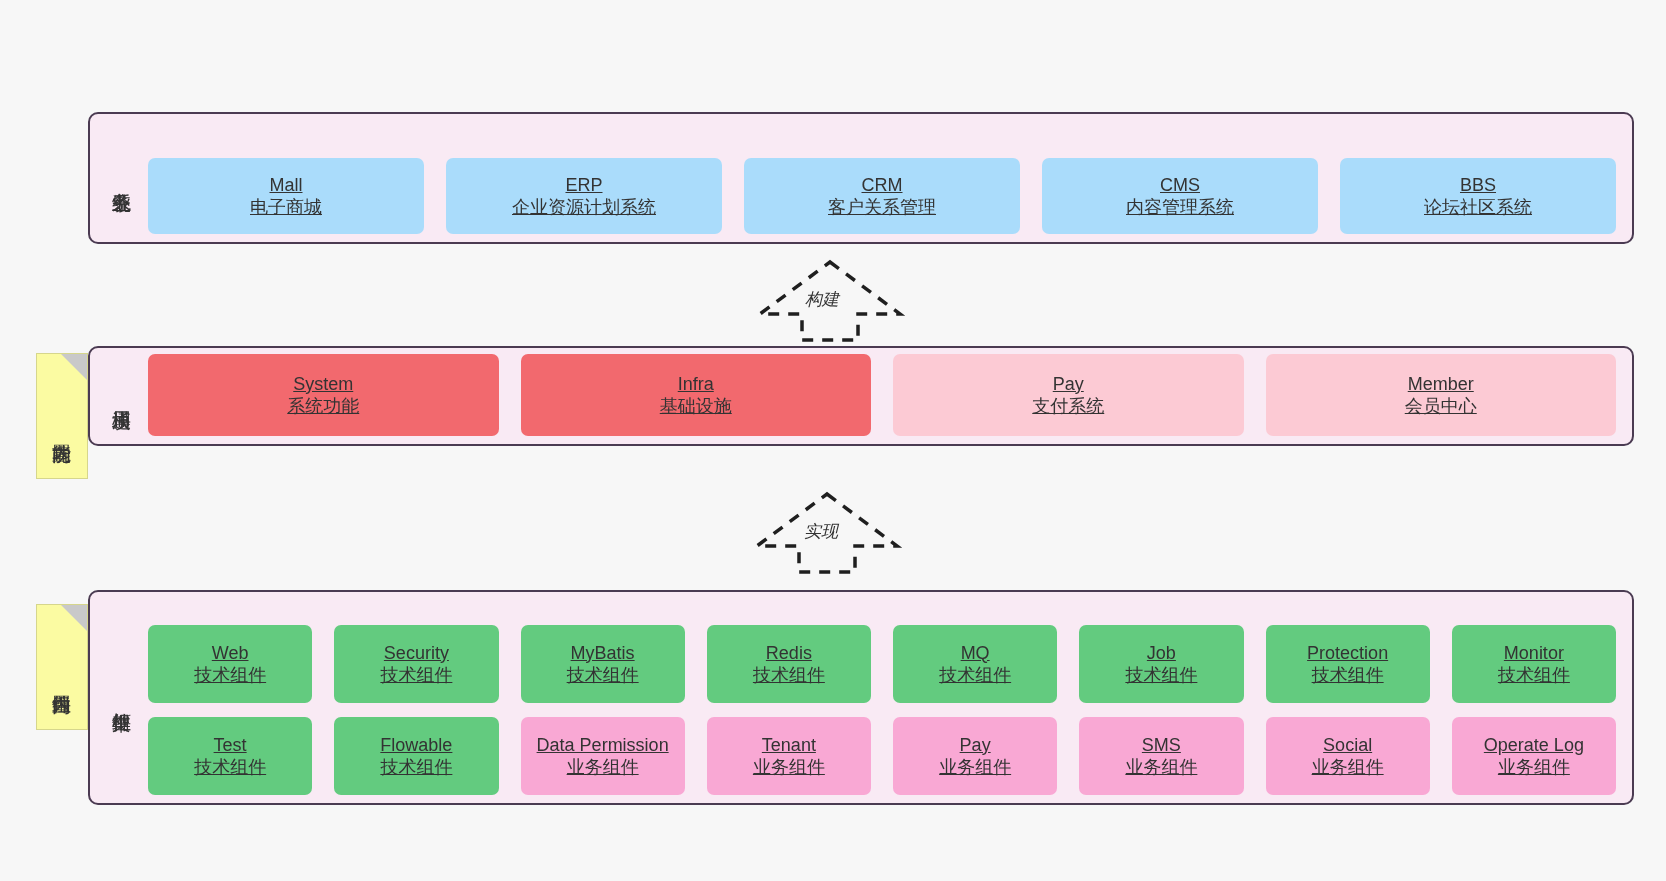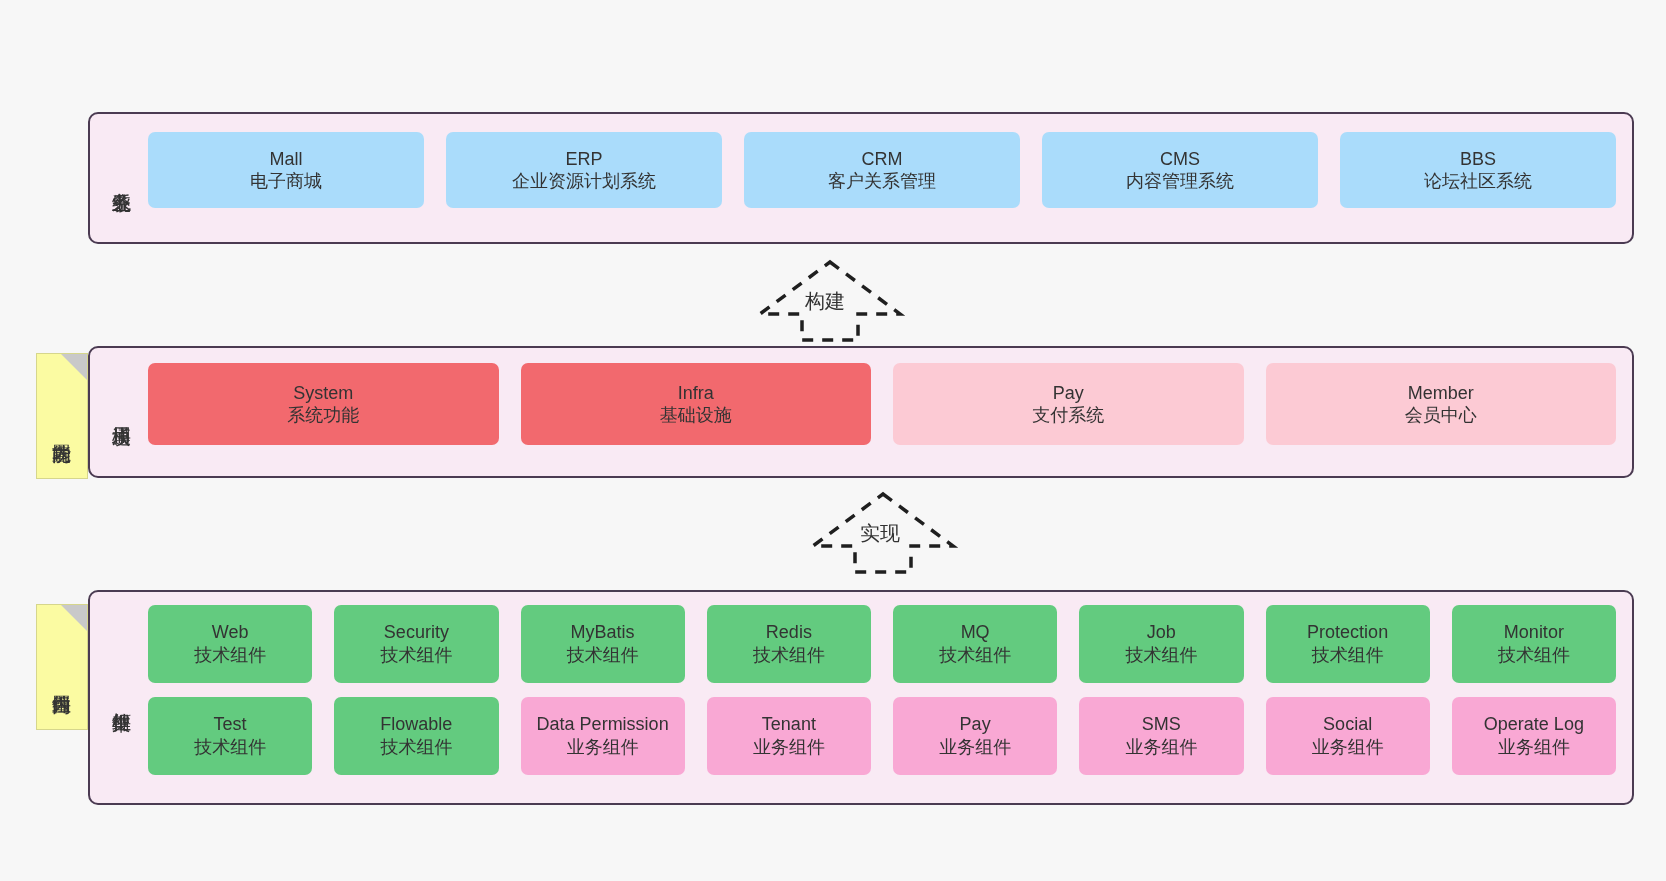--- a/index.html
+++ b/index.html
@@ -44,25 +44,26 @@
     text-orientation: upright;
     white-space: nowrap;
     display: flex;
     align-items: center;
     justify-content: center;
   }
   .band-body {
     flex: 1 1 auto;
     display: flex;
     flex-direction: column;
-    justify-content: center;
+    justify-content: flex-end;
     gap: 14px;
-    padding: 0 16px 16px 4px;
+    padding: 0 16px 8px 4px;
     height: 100%;
     box-sizing: border-box;
+    text-decoration: underline;
   }
   .row {
     display: flex;
     gap: 22px;
     justify-content: space-between;
   }
 
   
   .node {
     flex: 1 1 0;
@@ -117,24 +118,25 @@
     border-top: 26px solid #c9c9c9;
   }
 
   
   .arrow {
     position: absolute;
   }
   .arrow svg { display: block; overflow: visible; }
   .arrow-label {
     position: absolute;
-    font-size: 20px;
+    font-size: 17px;
     color: #333333;
     background: transparent;
     white-space: nowrap;
+    font-style: italic;
   }
 </style>
 </head>
 <body>
 
 <div class="canvas">
 
   <div class="band h-business" style="left:88px; top:112px; width:1546px; height:132px;">
     <div class="band-title">业务系统</div>
     <div class="band-body">
@@ -168,21 +170,21 @@
       <path d="M75 4 L145 56 L103 56 L103 82 L47 82 L47 56 L5 56 Z" fill="none" stroke="#1f1f1f" stroke-width="3.5" stroke-dasharray="11 9" stroke-linejoin="miter"></path>
     </svg>
     <span class="arrow-label" style="left:50px; top:30px;">构建</span>
   </div>
 
   <div class="note" style="left:36px; top:353px; width:52px; height:126px;">
     <span class="fold"></span>
     <span>内置功能</span>
   </div>
 
-  <div class="band h-module" style="left:88px; top:346px; width:1546px; height:132px;">
+  <div class="band h-module" style="left:88px; top:346px; width:1546px; height:100px;">
     <div class="band-title">通用模块</div>
     <div class="band-body">
       <div class="row">
         <div class="node core">
           <span class="l1">System</span>
           <span class="l2">系统功能</span>
         </div>
         <div class="node core">
           <span class="l1">Infra</span>
           <span class="l2">基础设施</span>
@@ -192,21 +194,21 @@
           <span class="l2">支付系统</span>
         </div>
         <div class="node ext">
           <span class="l1">Member</span>
           <span class="l2">会员中心</span>
         </div>
       </div>
     </div>
   </div>
 
-  <div class="arrow" style="left:808px; top:490px;">
+  <div class="arrow" style="left:752px; top:490px;">
     <svg width="150" height="85" viewBox="0 0 150 85">
       <path d="M75 4 L145 56 L103 56 L103 82 L47 82 L47 56 L5 56 Z" fill="none" stroke="#1f1f1f" stroke-width="3.5" stroke-dasharray="11 9" stroke-linejoin="miter"></path>
     </svg>
     <span class="arrow-label" style="left:52px; top:30px;">实现</span>
   </div>
 
   <div class="note" style="left:36px; top:604px; width:52px; height:126px;">
     <span class="fold"></span>
     <span>内置组件</span>
   </div>

